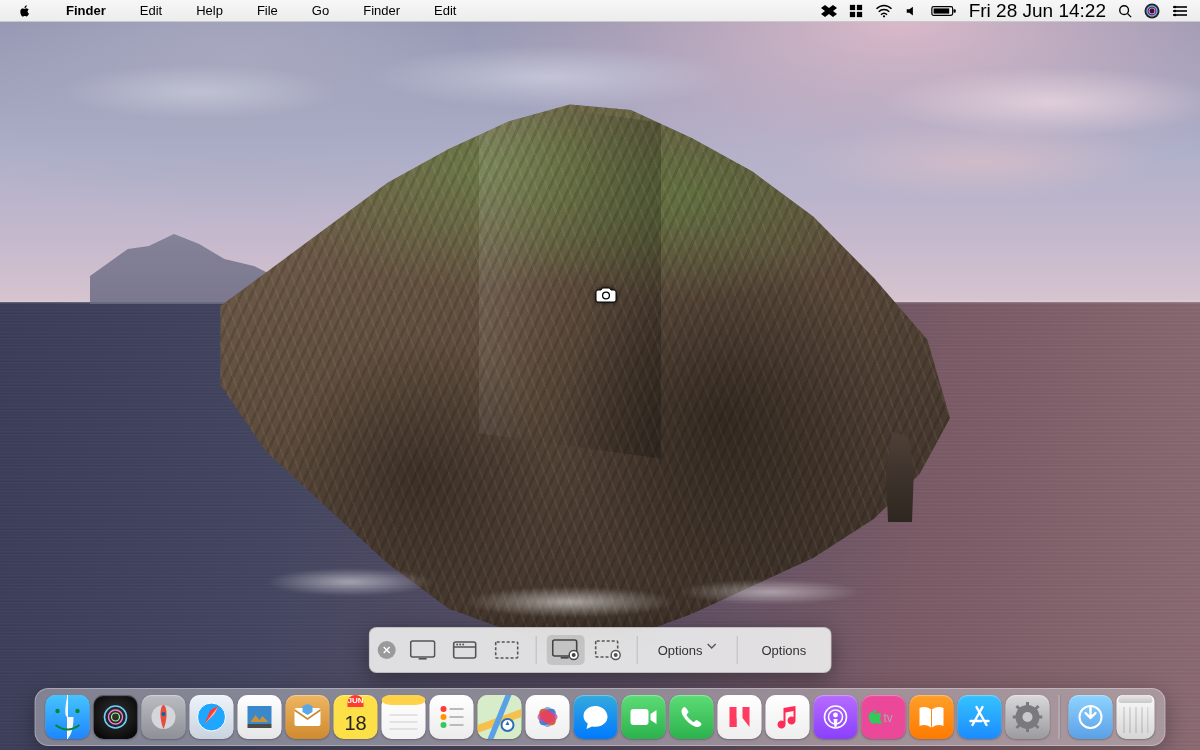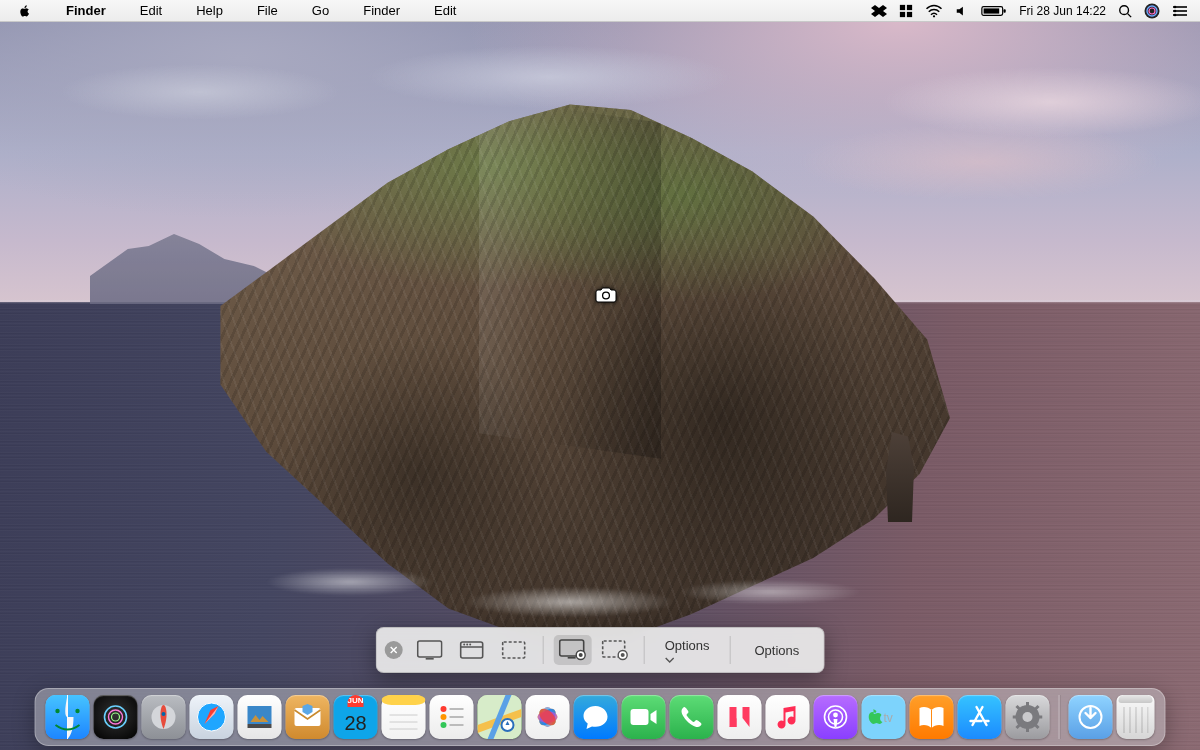--- a/index.html
+++ b/index.html
@@ -6,21 +6,21 @@
   html,body { width:1200px; height:750px; overflow:hidden; }
 
   
   .menubar { position:absolute; top:0; left:0; right:0; height:22px;
     background:linear-gradient(#f7f7f7,#ececec); border-bottom:1px solid #c9c9c9;
     display:flex; align-items:center; font-size:13px; color:#000; z-index:30; }
   .menubar .ml { display:flex; align-items:center; gap:18px; padding-left:10px;justify-content:space-between; }
   .menubar .ml span { padding:0 8px; line-height:22px; }
   .menubar .ml span.app { font-weight:600; }
   .menubar .mr { margin-left:auto; display:flex; align-items:center; gap:12px; padding-right:12px; }
-  .menubar .mr .dt { font-size:12px; }
+  .menubar .mr .dt { font-size:19px; }
   .menubar .mr svg, .menubar .ml svg { display:block; }
 
   
   .desktop { position:absolute; top:22px; left:0; right:0; bottom:0; overflow:hidden; }
   .sky { position:absolute; inset:0;
     background:
       radial-gradient(ellipse 60% 40% at 75% 0%, #d9b9c9 0%, transparent 60%),
       radial-gradient(ellipse 60% 40% at 20% 5%, #a8a9c0 0%, transparent 55%),
       linear-gradient(#8d90ad 0%, #aeb0ca 18%, #c6b9cd 30%, #d9c6cf 40%, #8a6f80 55%, #5a4f6a 100%);
   }
@@ -85,21 +85,21 @@
     height:46px; background:rgba(235,235,235,.92); border:1px solid rgba(0,0,0,.15);
     border-radius:8px; box-shadow:0 6px 22px rgba(0,0,0,.35);
     display:flex; align-items:center; padding:0 8px; font-size:13px; color:#333;
     z-index:20; backdrop-filter:blur(8px); }
   .toolbar .sep { width:1px; height:28px; background:rgba(0,0,0,.15); margin:0 8px; }
   .toolbar .btn { width:38px; height:30px; border-radius:5px; display:flex;
     align-items:center; justify-content:center; margin:0 2px; cursor:default; }
   .toolbar .btn.sel { background:rgba(0,0,0,.12); }
   .toolbar .close { width:18px; height:18px; border-radius:50%; background:#9a9a9a;
     display:flex; align-items:center; justify-content:center; margin-right:6px; }
-  .toolbar .txt { padding:0 12px; display:flex; gap:4px;flex-direction:column; }
+  .toolbar .txt { padding:0 12px; display:flex; gap:4px; }
   .toolbar .txt.record { padding:0 16px; }
 
   
   .dock { position:absolute; left:50%; transform:translateX(-50%); bottom:4px;
     height:58px; padding:4px 10px;
     background:rgba(210,210,215,.45); border:1px solid rgba(255,255,255,.3);
     border-radius:14px; box-shadow:0 6px 22px rgba(0,0,0,.3);
     display:flex; align-items:center; gap:4px; z-index:20; backdrop-filter:blur(12px); }
   .dock .dsep { width:1px; height:44px; background:rgba(255,255,255,.35);
     box-shadow:1px 0 0 rgba(0,0,0,.15); margin:0 5px; }
@@ -107,21 +107,21 @@
     display:flex; align-items:center; justify-content:center; font-size:22px;
     box-shadow:0 1px 2px rgba(0,0,0,.25), inset 0 1px 1px rgba(255,255,255,.35); }
   .dock .trash { width:38px; height:44px; border-radius:6px 6px 10px 10px;
     background:linear-gradient(#fafafa,#d6d6d6); position:relative;
     box-shadow:0 1px 2px rgba(0,0,0,.25); }
   .dock .trash::before { content:""; position:absolute; top:0; left:2px; right:2px; height:8px;
     background:linear-gradient(#e8e8e8,#c8c8c8); border-radius:6px 6px 3px 3px; }
   .dock .trash::after { content:""; position:absolute; top:12px; left:6px; right:6px; bottom:6px;
     background:repeating-linear-gradient(90deg,rgba(0,0,0,.1) 0 2px,transparent 2px 6px); }
 
-  .cal-tile { background:#0ea5e9; display:flex; flex-direction:column; font-family:inherit; }
+  .cal-tile { background:#fde047; display:flex; flex-direction:column; font-family:inherit; }
   .cal-tile .m { background:#ff3b30; color:#fff; font-size:8px; font-weight:600;
     text-align:center; line-height:12px; border-radius:10px 10px 0 0; }
   .cal-tile .d { flex:1; display:flex; align-items:center; justify-content:center;
     font-size:20px; color:#222; }
 </style>
 </head>
 <body>
 
 <div class="menubar">
   <div class="ml">
@@ -330,21 +330,21 @@
   </div>
   <div class="app" style="background:linear-gradient(#eeb561,#d08a2e)">
     <svg width="30" height="26" viewBox="0 0 30 26">
         <rect x="2" y="4" width="26" height="18" rx="2" fill="#fff"></rect>
         <path d="M2 6l13 9L28 6" fill="none" stroke="#c98a2e" stroke-width="1.6"></path>
         <path d="M10 2l5-2 5 2v6l-5 3-5-3z" fill="#5aa7e6"></path>
       </svg>
   </div>
   <div class="app cal-tile">
     <div class="m">JUN</div>
-    <div class="d">28</div>
+    <div class="d">18</div>
   </div>
   <div class="app" style="background:linear-gradient(#fff,#f2f2f2)">
     <svg width="44" height="44" viewBox="0 0 44 44">
         <rect width="44" height="10" rx="10" fill="#ffd24a"></rect>
         <line x1="8" y1="20" x2="36" y2="20" stroke="#ccc"></line>
         <line x1="8" y1="27" x2="36" y2="27" stroke="#ccc"></line>
         <line x1="8" y1="34" x2="36" y2="34" stroke="#ccc"></line>
       </svg>
   </div>
   <div class="app" style="background:linear-gradient(#fff,#ececec)">
@@ -409,21 +409,21 @@
       </svg>
   </div>
   <div class="app" style="background:linear-gradient(#b76cff,#8a3fff)">
     <svg width="28" height="28" viewBox="0 0 28 28">
         <circle cx="14" cy="14" r="11" fill="none" stroke="#fff" stroke-width="1.6"></circle>
         <circle cx="14" cy="14" r="7" fill="none" stroke="#fff" stroke-width="1.6"></circle>
         <circle cx="14" cy="12" r="2.4" fill="#fff"></circle>
         <path d="M12 16h4l-1 8h-2z" fill="#fff"></path>
       </svg>
   </div>
-  <div class="app" style="background:#7dd3fc">
+  <div class="app" style="background:#ec4899">
     <svg width="34" height="20" viewBox="0 0 34 20">
         <path fill="#34c759" d="M7 2c3 2 3 2 3 2l-1 2c0 0-2-1-3-1-4 0-5 6-2 10 1 1 2 2 3 2s2-1 3-1 2 1 3 1 2-1 3-2c-3-1-3-5-1-7-1-2-3-2-4-2s-2 1-3 1-1-1-1-1z"></path>
         <text x="17" y="15" fill="#aaa" font-size="12" font-family="Helvetica" font-weight="500">tv</text>
       </svg>
   </div>
   <div class="app" style="background:linear-gradient(#ff9f29,#ff7a00)">
     <svg width="30" height="26" viewBox="0 0 30 26">
         <path fill="#fff" d="M3 4c4-2 9-1 12 2 3-3 8-4 12-2v18c-4-2-9-1-12 2-3-3-8-4-12-2z"></path>
         <line x1="15" y1="6" x2="15" y2="24" stroke="#ff8a12" stroke-width="1"></line>
       </svg>

